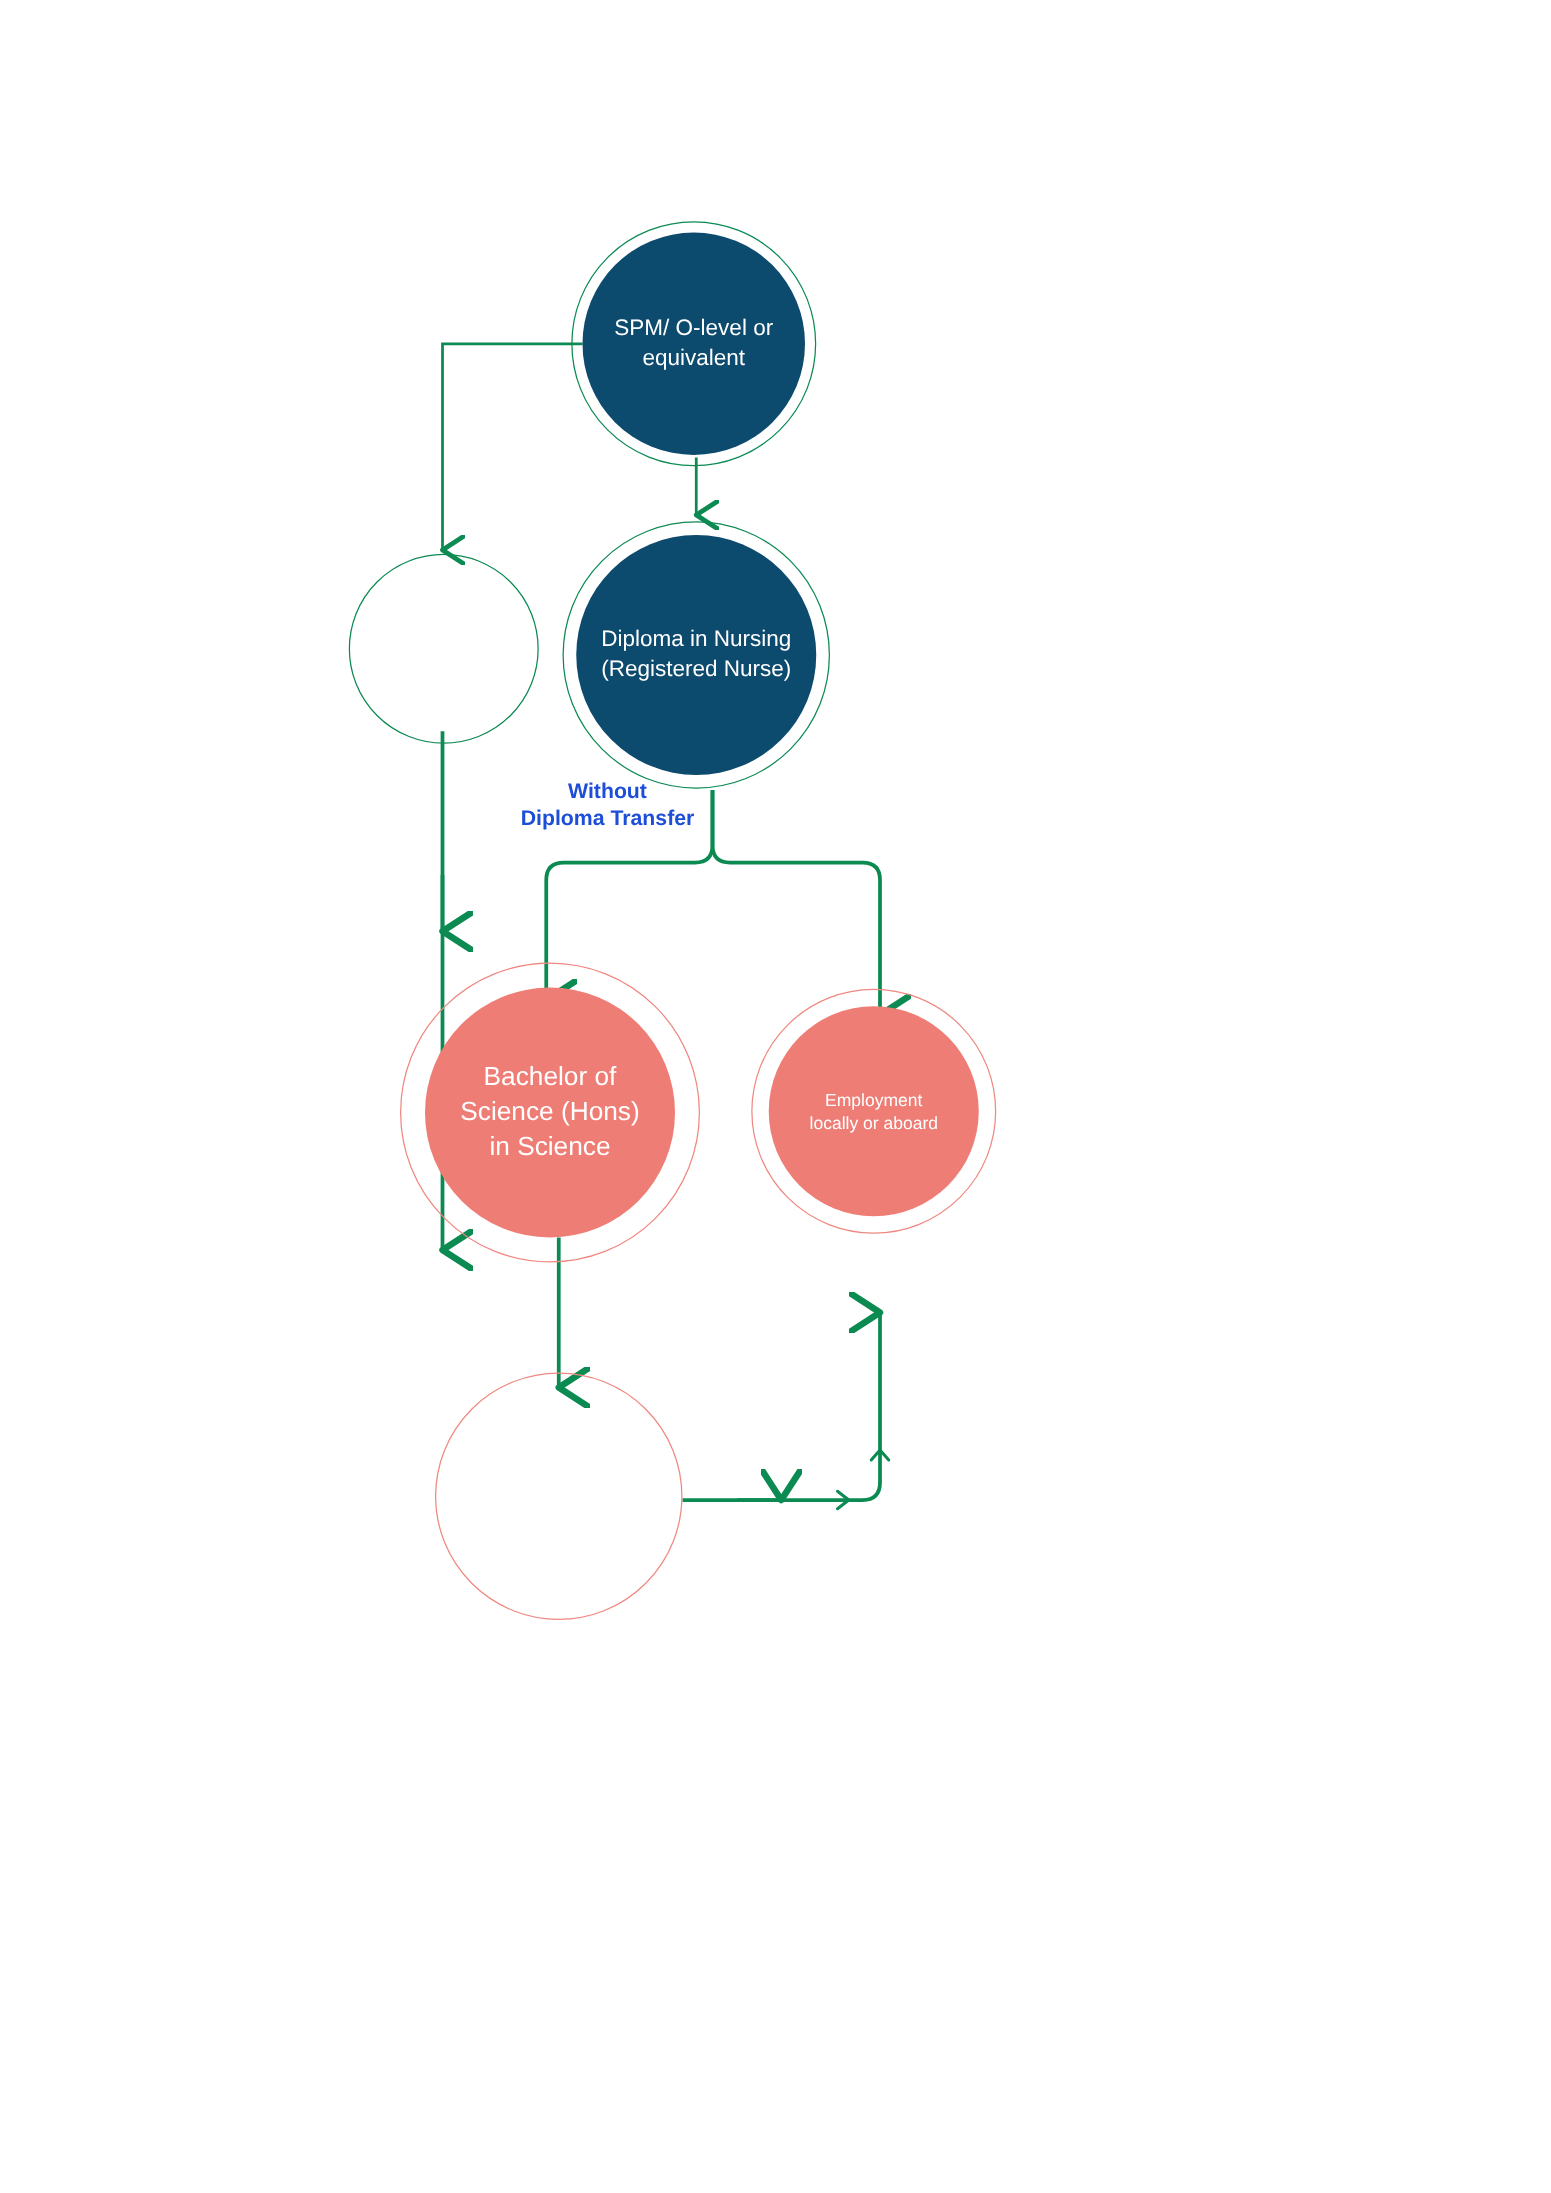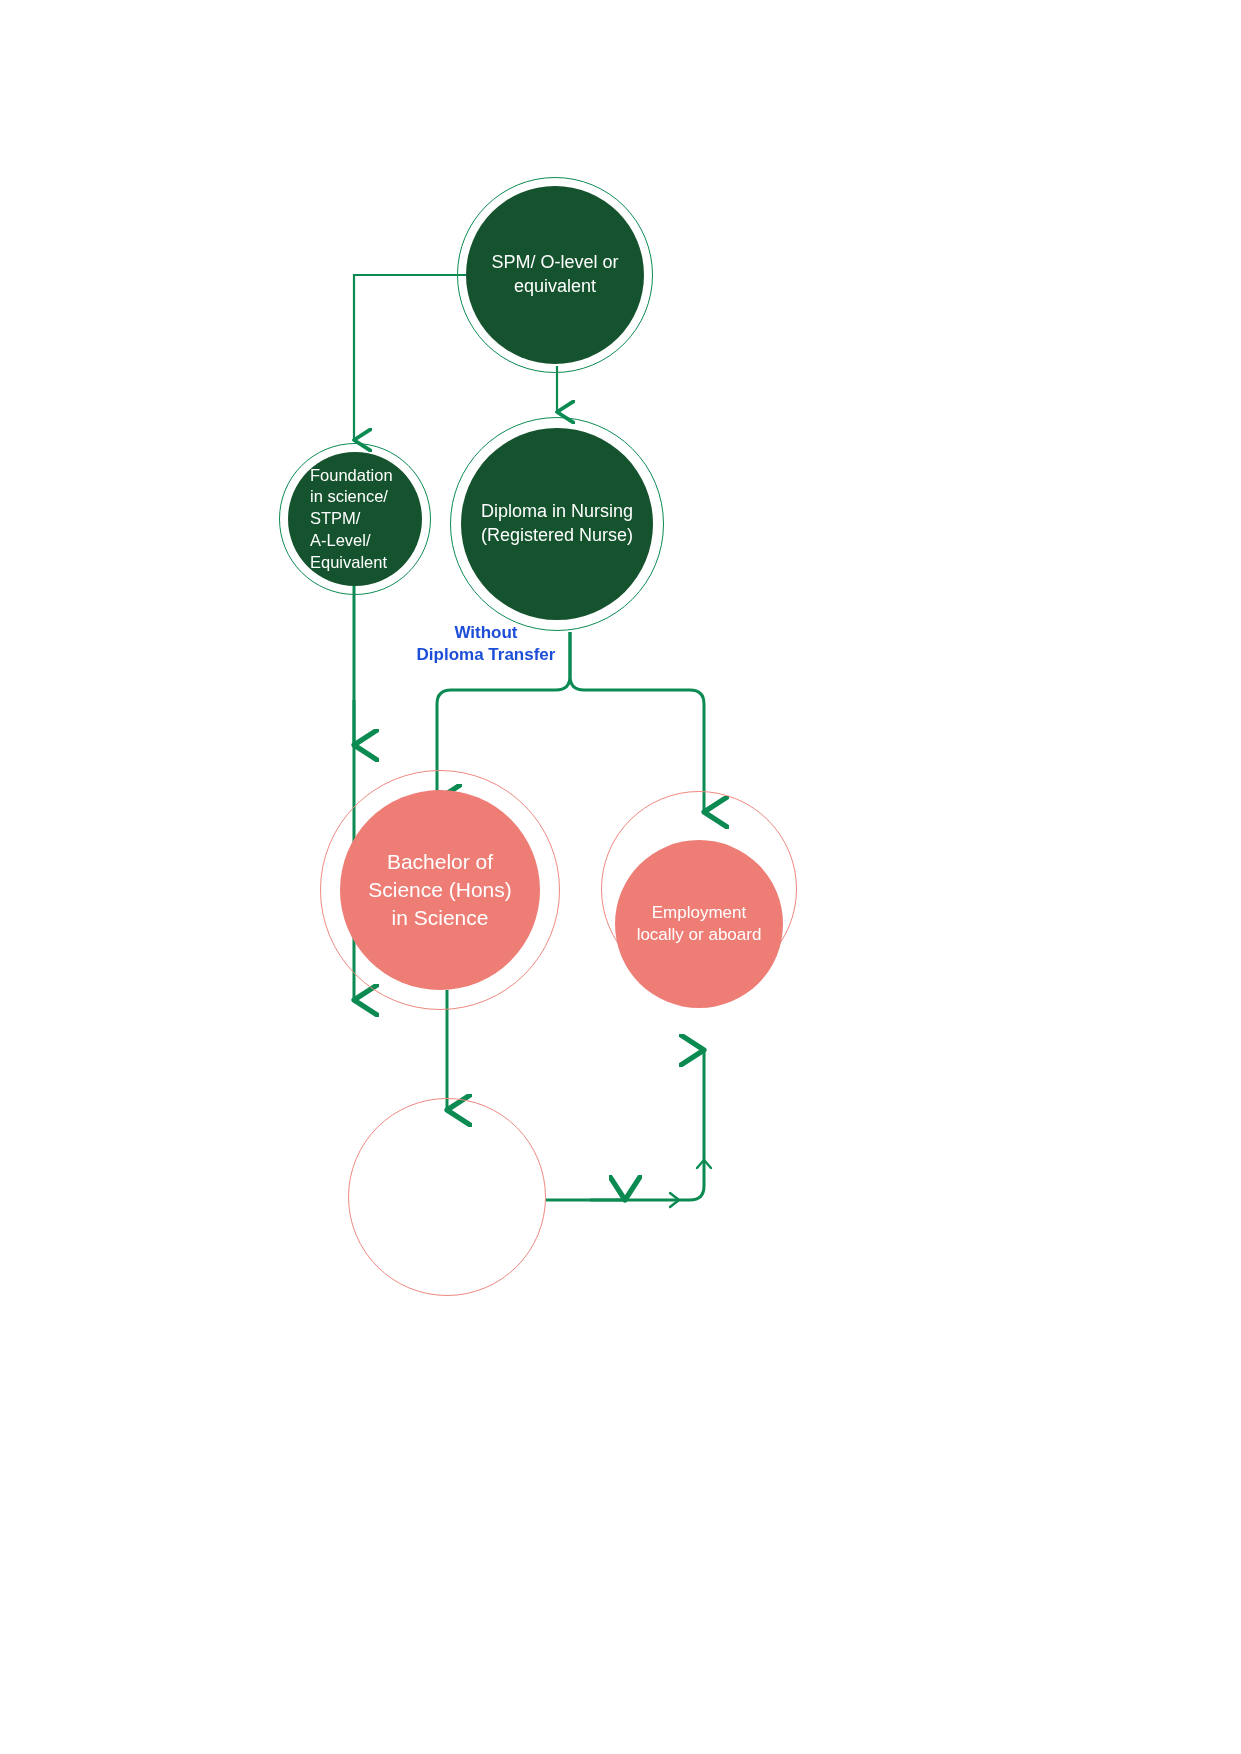--- a/index.html
+++ b/index.html
@@ -45,41 +45,41 @@
     box-sizing: border-box;
     z-index: 2;
   }
   .node .txt {
     display: block;
     width: 100%;
     padding: 0 6px;
     box-sizing: border-box;
   }
   
-  .green { background: #14532d; }
+  .green { background: #0c4a6e; }
   .ring-green { border: 1.6px solid #0b8a52; }
   
   .coral { background: #ee7d76; }
   .ring-coral { border: 1.6px solid #ef8880; }
 
   
   #node-spm       { left: 466px; top: 186px;  width: 178px; height: 178px; font-size: 18px; }
   #ring-spm       { left: 457px; top: 177px;  width: 196px; height: 196px; }
 
   #node-foundation{ left: 288px; top: 452px;  width: 134px; height: 134px; font-size: 16.5px; text-align: left; }
   #ring-foundation{ left: 279px; top: 443px;  width: 152px; height: 152px; }
   #node-foundation .txt { padding-left: 22px; }
 
   #node-diploma   { left: 461px; top: 428px;  width: 192px; height: 192px; font-size: 18px; }
   #ring-diploma   { left: 450px; top: 417px;  width: 214px; height: 214px; }
 
   #node-bachelor  { left: 340px; top: 790px;  width: 200px; height: 200px; font-size: 21px; }
   #ring-bachelor  { left: 320px; top: 770px;  width: 240px; height: 240px; }
 
-  #node-employment{ left: 615px; top: 840px;  width: 168px; height: 168px; font-size: 17px; }
+  #node-employment{ left: 615px; top: 805px;  width: 168px; height: 168px; font-size: 14px; }
   #ring-employment{ left: 601px; top: 791px;  width: 196px; height: 196px; }
 
   #node-postgrad  { left: 362px; top: 1112px; width: 170px; height: 170px; font-size: 17px; }
   #ring-postgrad  { left: 348px; top: 1098px; width: 198px; height: 198px; }
 
   #label-wct {
     position: absolute;
     left: 386px;
     top: 622px;
     width: 200px;
@@ -131,29 +131,20 @@
   <div class="ring ring-coral" id="ring-employment"></div>
   <div class="ring ring-coral" id="ring-postgrad"></div>
 
   <div class="node green" id="node-spm">
     <span class="txt">
       <span>SPM/ O-level or</span><br>
       <span>equivalent</span>
     </span>
   </div>
 
-  <div class="node green" id="node-foundation">
-    <span class="txt">
-      <span>Foundation</span><br>
-      <span>in science/</span><br>
-      <span>STPM/</span><br>
-      <span>A-Level/</span><br>
-      <span>Equivalent</span>
-    </span>
-  </div>
 
   <div class="node green" id="node-diploma">
     <span class="txt">
       <span>Diploma in Nursing</span><br>
       <span>(Registered Nurse)</span>
     </span>
   </div>
 
   <div class="node coral" id="node-bachelor">
     <span class="txt">

